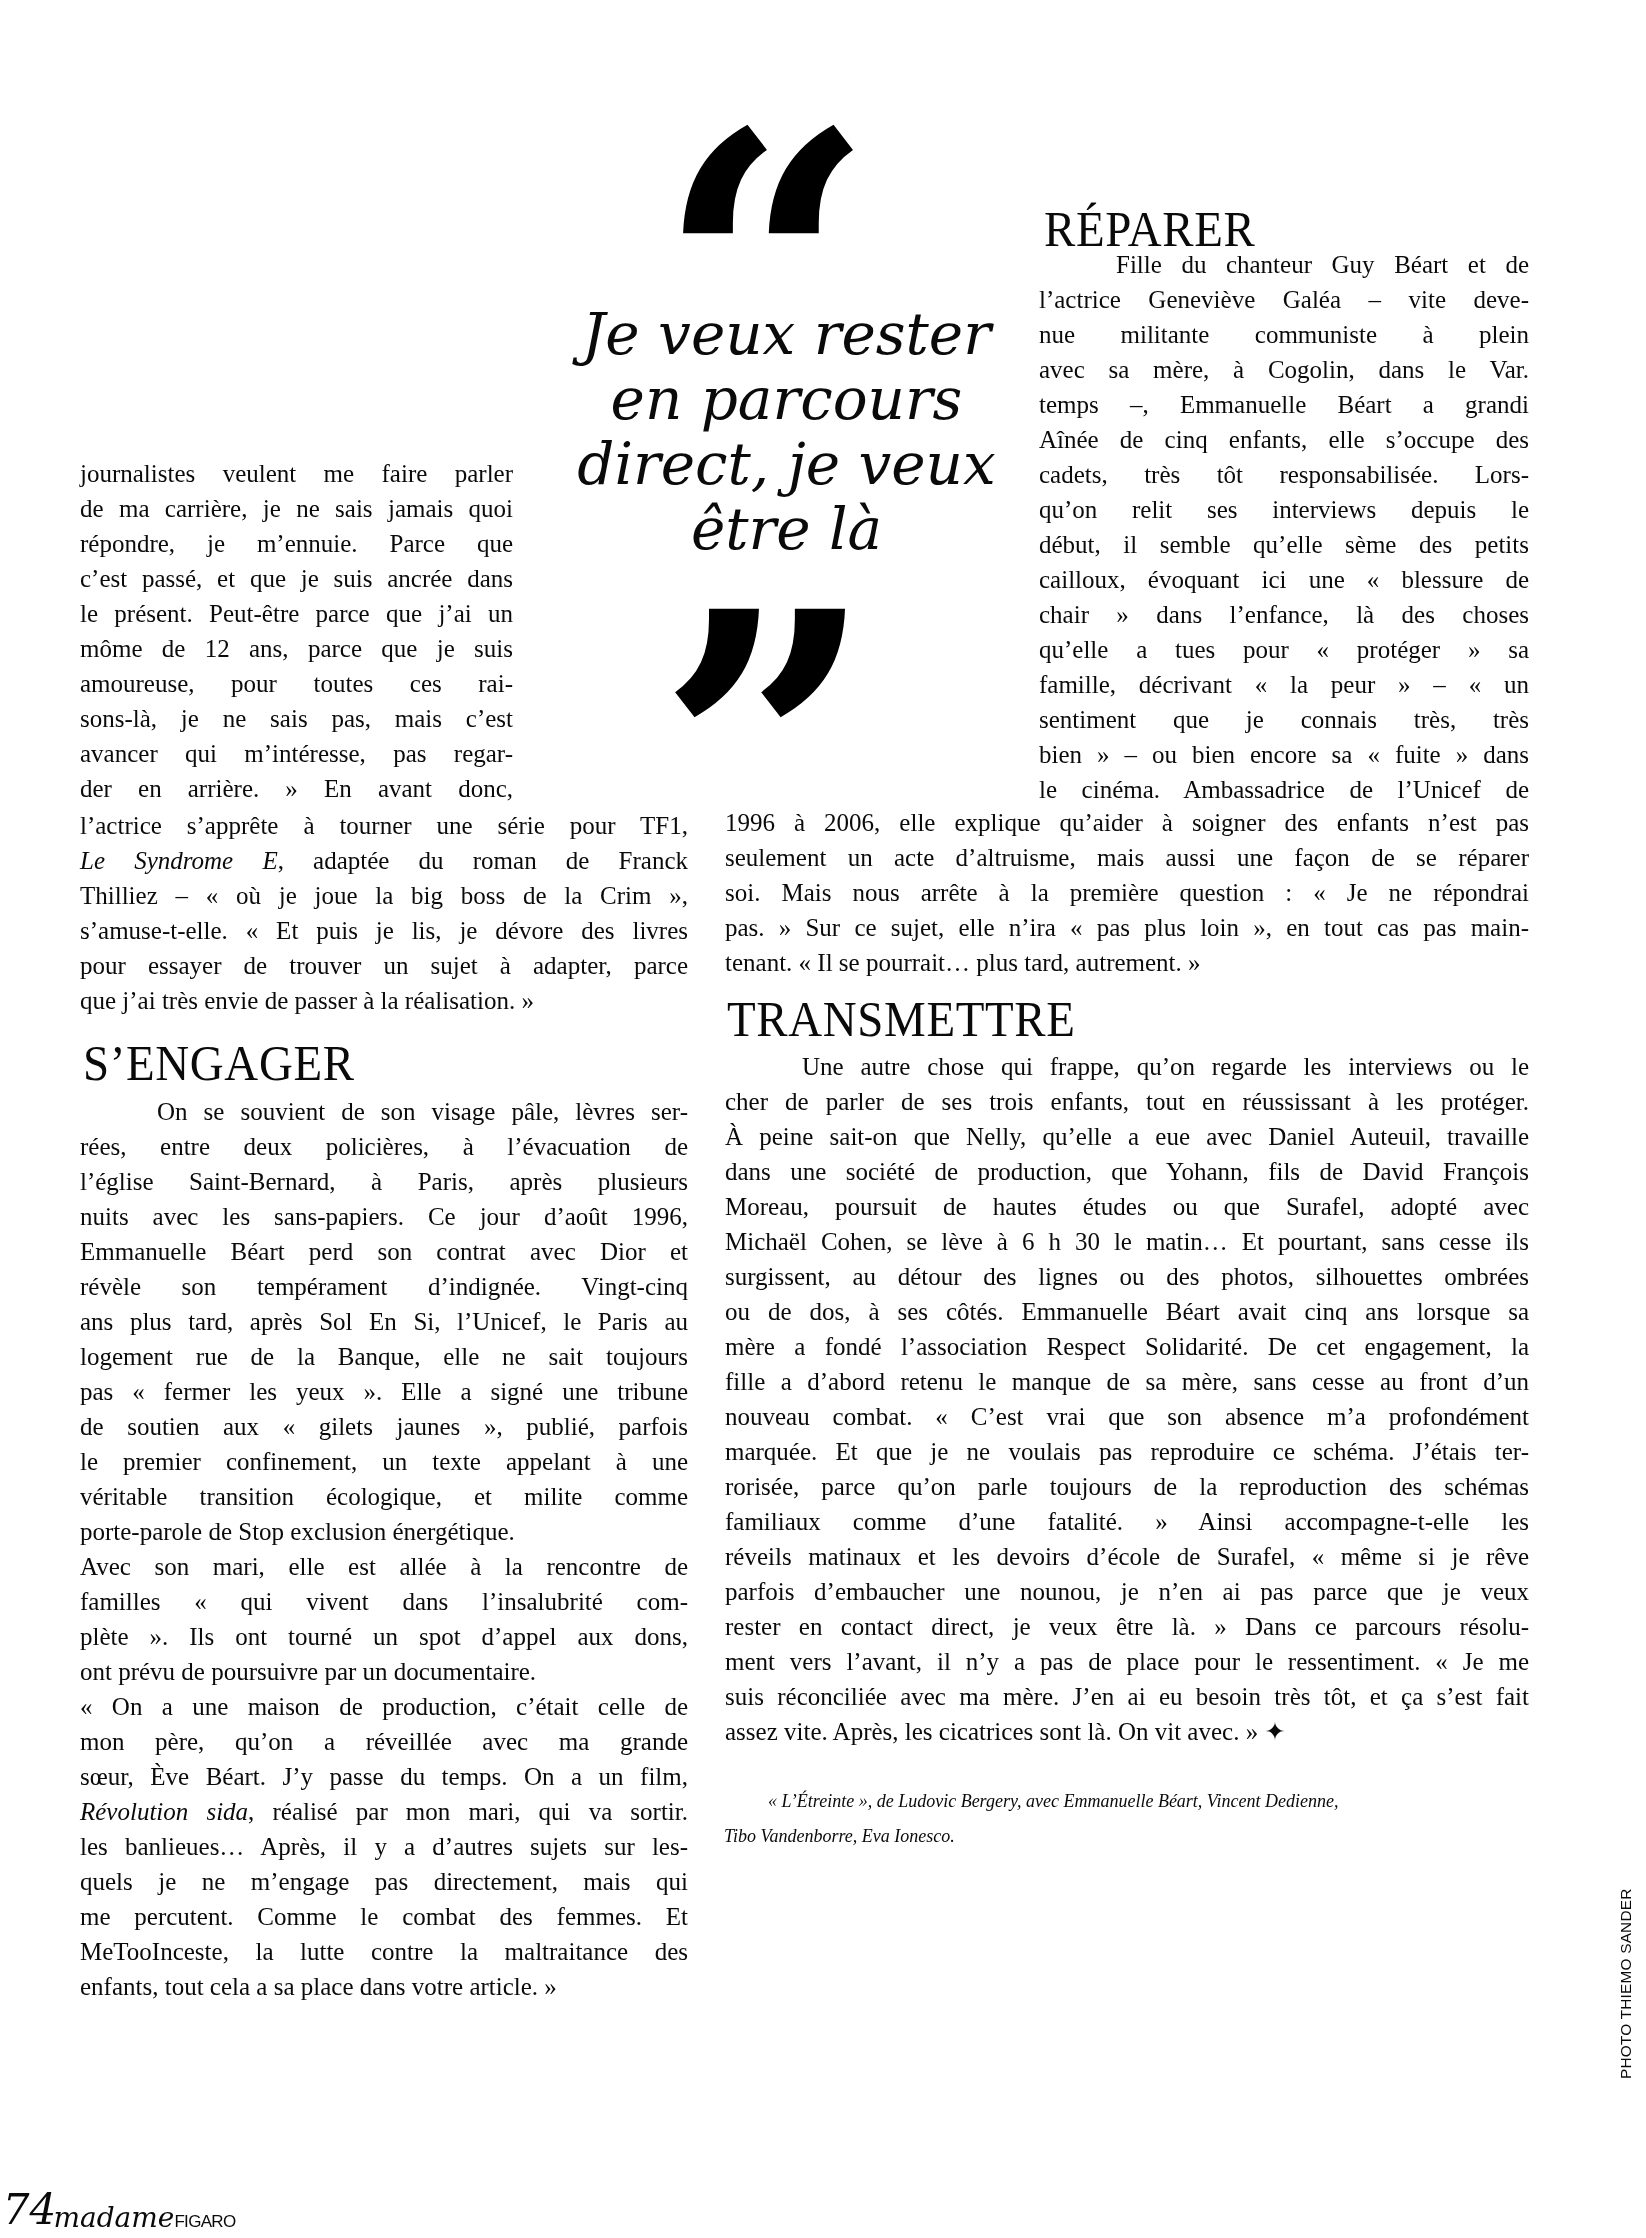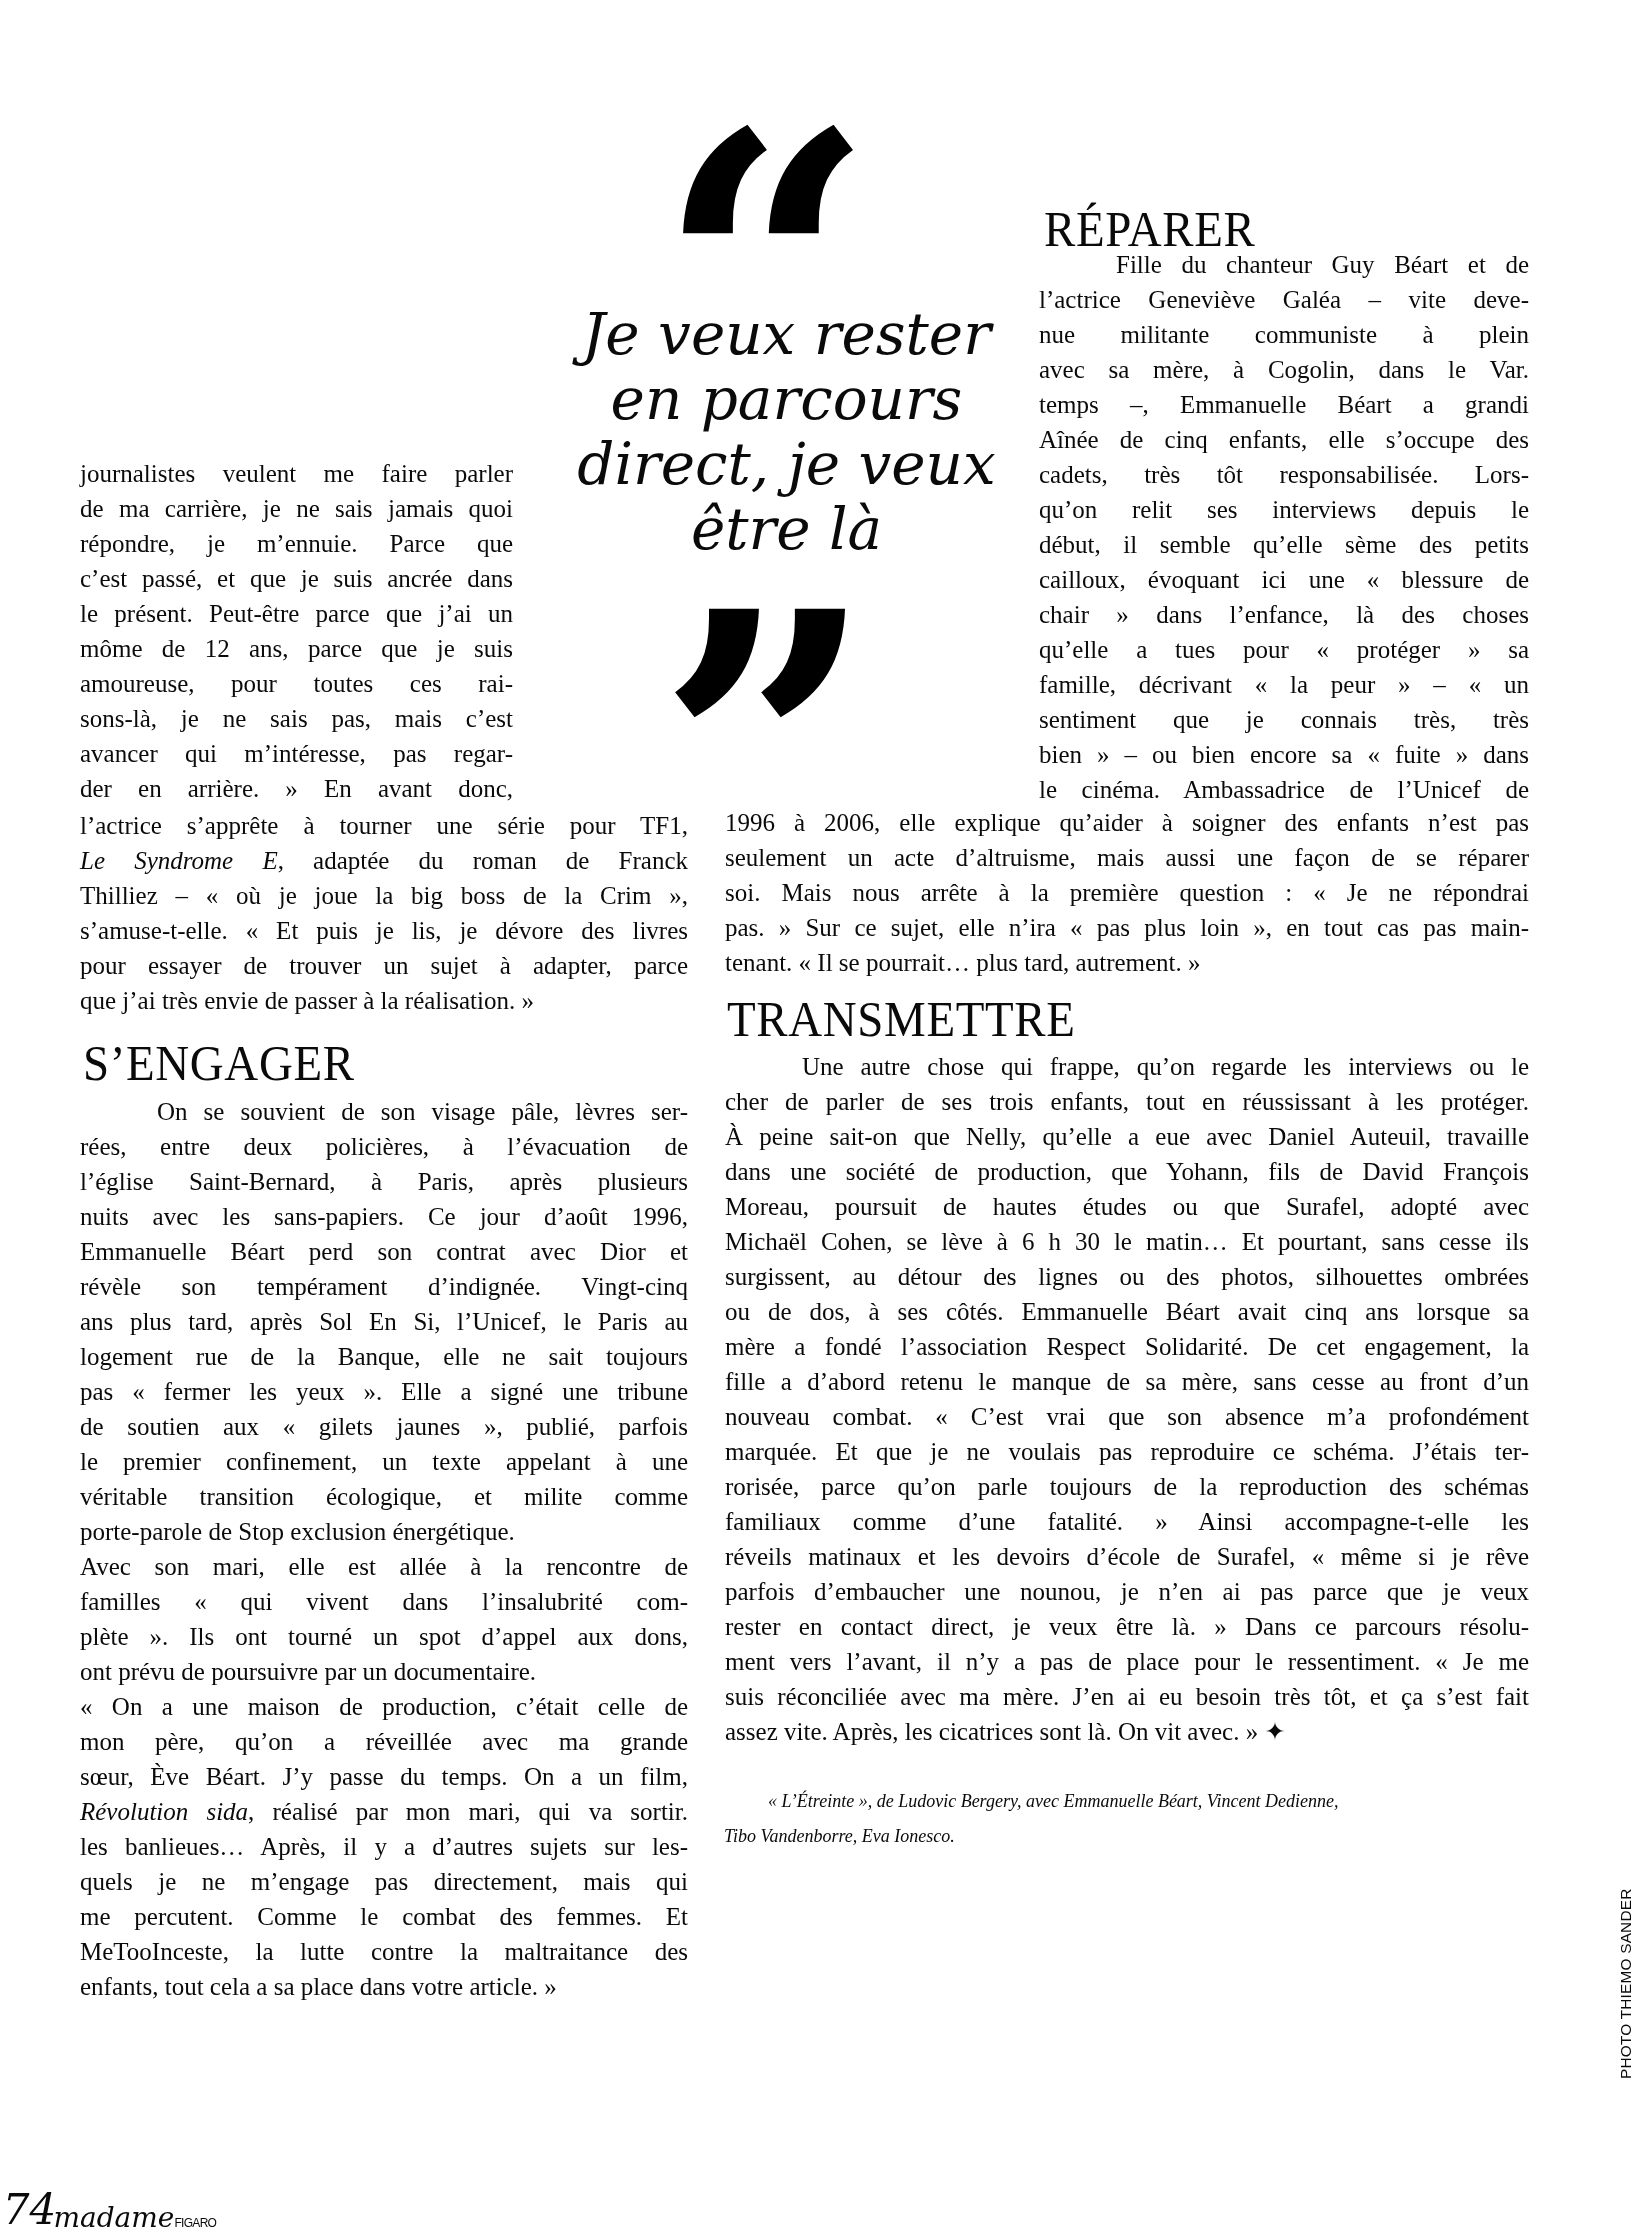--- a/index.html
+++ b/index.html
@@ -17,21 +17,21 @@
   .pull-quote { position: absolute; left: 555px; top: 302px; width: 463px; text-align: center;
                 font-family: "DejaVu Serif", serif; font-style: italic; font-size: 58px; line-height: 65px; }
   .pull-quote span { display: block; white-space: nowrap; }
   .credit-line { display: block; font-style: italic; font-size: 18px; line-height: 35px; white-space: nowrap;
                  font-family: "Liberation Serif", serif; }
   .photo-credit { position: absolute; left: 1617px; top: 2079px; transform: rotate(-90deg); transform-origin: left top;
                   font-family: "Liberation Sans", sans-serif; font-size: 15.4px; letter-spacing: 0.2px; white-space: nowrap; }
   .footer { position: absolute; left: 2.8px; top: 2185px; white-space: nowrap; }
   .page-num { font-family: "DejaVu Serif", serif; font-style: italic; font-size: 42px; vertical-align: bottom; }
   .mag-madame { font-family: "DejaVu Serif", serif; font-style: italic; font-size: 28px; margin-left: -2.8px; }
-  .mag-figaro { font-family: "Liberation Sans", sans-serif; font-size: 12px; letter-spacing: -0.7px; }
+  .mag-figaro { font-family: "Liberation Sans", sans-serif; font-size: 17px; letter-spacing: -0.7px; }
 </style>
 </head>
 <body>
 
 <div class="quote-mark" style="left:657px; top:83px;">“</div>
 <div class="pull-quote">
   <span>Je veux rester</span>
   <span>en parcours</span>
   <span>direct, je veux</span>
   <span>être là</span>

